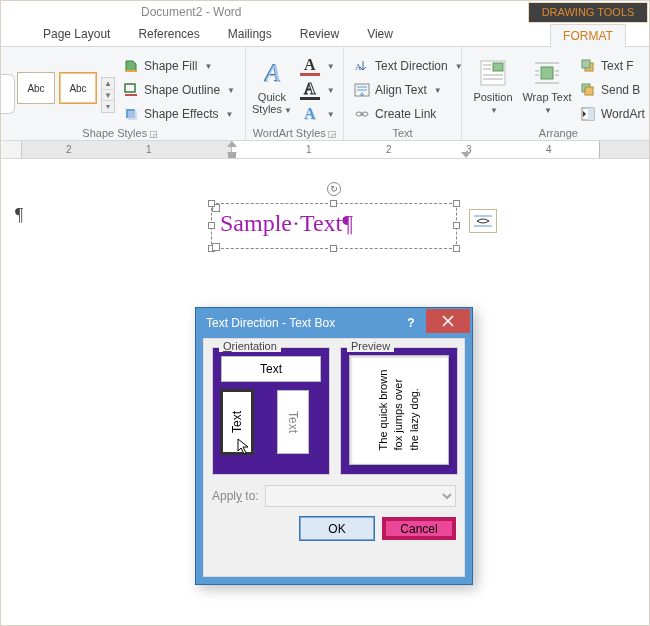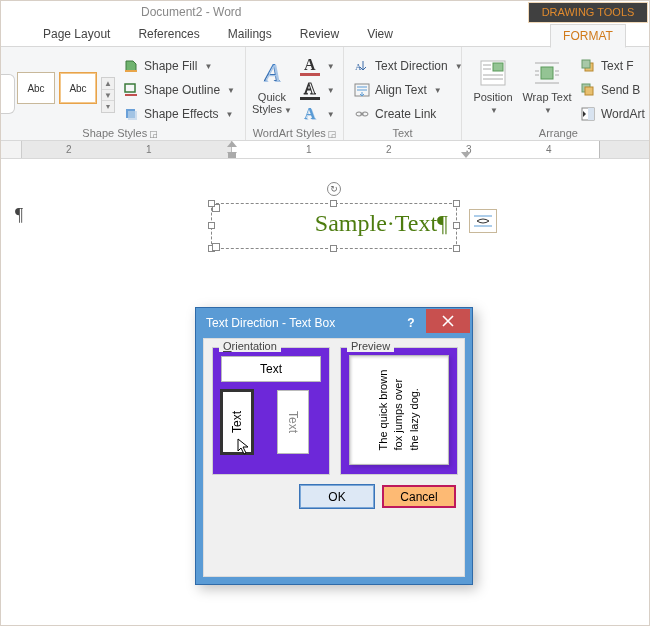--- a/index.html
+++ b/index.html
@@ -165,22 +165,22 @@
     content:""; position:absolute; background:#fff; border:1px solid #888;
     width:6px; height:6px;
   }
   .tb-handle { position:absolute; width:7px; height:7px; background:#fff; border:1px solid #888; }
   .tb-rot {
     position:absolute; left:50%; top:-22px; transform:translateX(-50%);
     width:14px; height:14px; border:1px solid #888; border-radius:50%;
     display:flex;align-items:center;justify-content:center; font-size:9px; color:#666;
   }
   .tb-text {
-    font-family:"Times New Roman",serif; font-size:24px; color:#4d7c0f;
-    padding:6px 8px; white-space:nowrap;text-align:right;
+    font-family:"Times New Roman",serif; font-size:24px; color:#a21caf;
+    padding:6px 8px; white-space:nowrap;
   }
   .layout-icon {
     position:absolute; left:468px; top:48px; width:28px; height:24px;
     border:1px solid #c8b89a; background:#fff; display:flex;align-items:center;justify-content:center;
   }
   .layout-icon svg { width:20px; height:16px; }
   
   .dialog {
     position:absolute; left:194px; top:306px; width:278px; height:278px;
     background:#5a9bd5; border:1px solid #2f6aa8;
@@ -201,21 +201,21 @@
     cursor:pointer; margin-right:2px; margin-top:-4px;
   }
   .dlg-close svg { width:12px; height:12px; }
   .dlg-body {
     position:absolute; left:7px; right:7px; top:30px; bottom:7px;
     background:#f0f0f0; border:1px solid #dcdcdc;
     padding:8px;
   }
   .fset {
     border:1px solid #d0d0d0; padding:8px 8px 10px 8px; position:relative;
-    background:#6d28d9;
+    background:#4c1d95;
   }
   .fset-title {
     position:absolute; top:-8px; left:6px; background:#f0f0f0; padding:0 4px;
     color:#444; font-size:11px;
   }
   .fset-title .ul { text-decoration: underline; }
   .orient-btn {
     border:1px solid #bbb; background:#fff; display:flex;align-items:center;justify-content:center;
     cursor:pointer; position:relative;
   }
@@ -232,21 +232,21 @@
     box-shadow: 1px 1px 3px rgba(0,0,0,0.2) inset, 2px 2px 4px rgba(0,0,0,0.15);
     display:flex; align-items:center; justify-content:center;
   }
   .preview-text { transform:rotate(-90deg); font-size:11px; line-height:1.4; white-space:nowrap; text-align:left;}
   .apply-row { display:flex; align-items:center; gap:6px; margin-top:10px; color:#888;}
   .apply-row select {
     flex:1; height:22px; border:1px solid #c8c8c8; background:#f6f6f6; color:#888;
   }
   .btn-row { display:flex; justify-content:flex-end; gap:8px; margin-top:10px;}
   .dlg-btn {
-    width:74px; height:23px; border:2px solid #be185d; background:#fdba74;
+    width:74px; height:23px; border:4px solid #be185d; background:#ec4899;
     display:flex;align-items:center;justify-content:center; cursor:pointer; font-size:12px;
   }
   .dlg-btn.ok { border:1px solid #7aa7d8; background:#dde8f5; box-shadow:0 0 0 1px #3a74b8;}
   .row2 { display:flex; gap:10px; }
   .gallery-expand {
     width: 14px; height: 62px;
     display: flex; flex-direction: column; justify-content: space-between;
     border: 1px solid #cfcfcf; background: #f0f0f0;
     margin-left: 2px; cursor: pointer;
   }
@@ -526,19 +526,23 @@
         <div class="preview-box">
           <div class="preview-text">
             <span>The quick brown</span><br>
             <span>fox jumps over</span><br>
             <span>the lazy dog.</span>
           </div>
         </div>
       </div>
     </div>
 
+    <div class="apply-row">
+      <span><span>Appl</span><span style="text-decoration:underline">y</span><span> to:</span></span>
+      <select disabled=""></select>
+    </div>
 
     <div class="btn-row">
       <div class="dlg-btn ok">OK</div>
       <div class="dlg-btn">Cancel</div>
     </div>
   </div>
 </div>
 
 </body></html>

